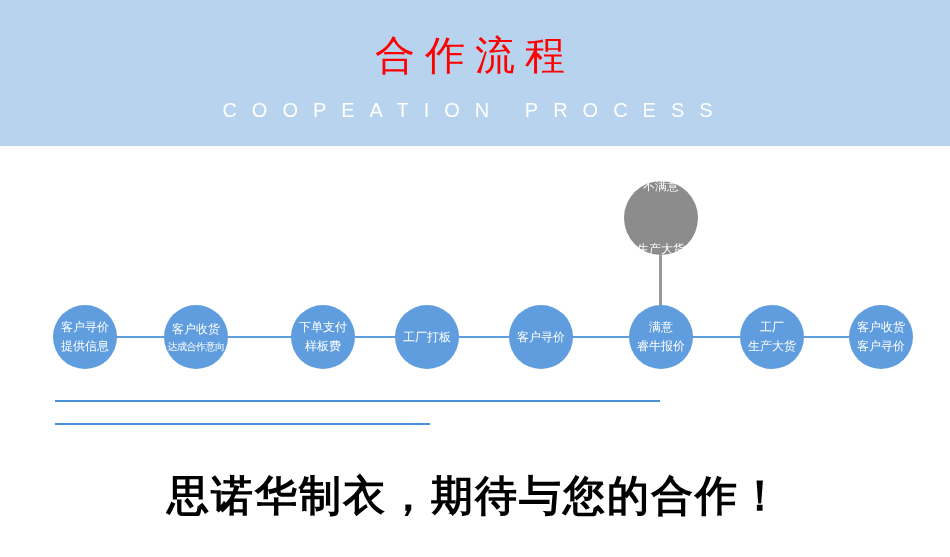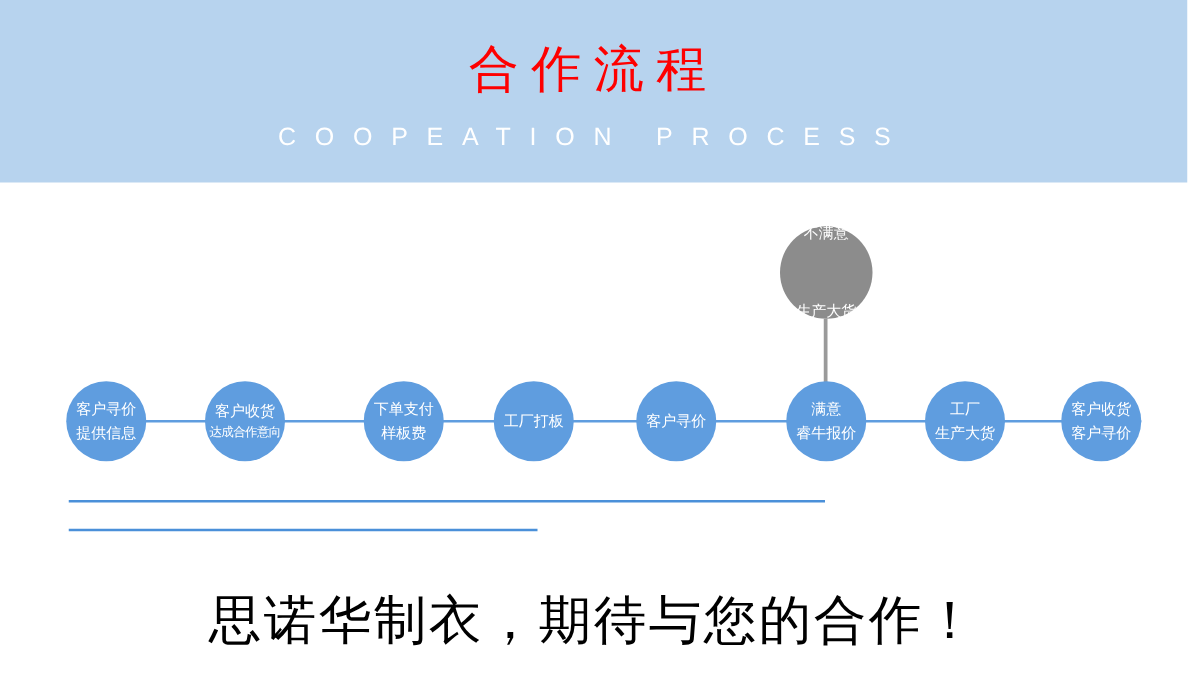--- a/index.html
+++ b/index.html
@@ -51,21 +51,21 @@
   }
 
   
   .underline { position:absolute; height:2px; background:#4a90d9; }
   .underline-1 { top:400px; left:55px; width:605px; }
   .underline-2 { top:423px; left:55px; width:375px; }
 
   
   .slogan {
     position:absolute; top:468px; left:0; width:950px;
-    text-align:center; font-size:42px; font-weight:normal; color:#000000;
+    text-align:center; font-size:42px; font-weight:bold; color:#000000;
     letter-spacing:2px;
   }
 </style>
 </head>
 <body>
 
 <div class="banner">
   <div class="banner-title">合作流程</div>
   <div class="banner-subtitle">COOPEATION PROCESS</div>
 </div>

